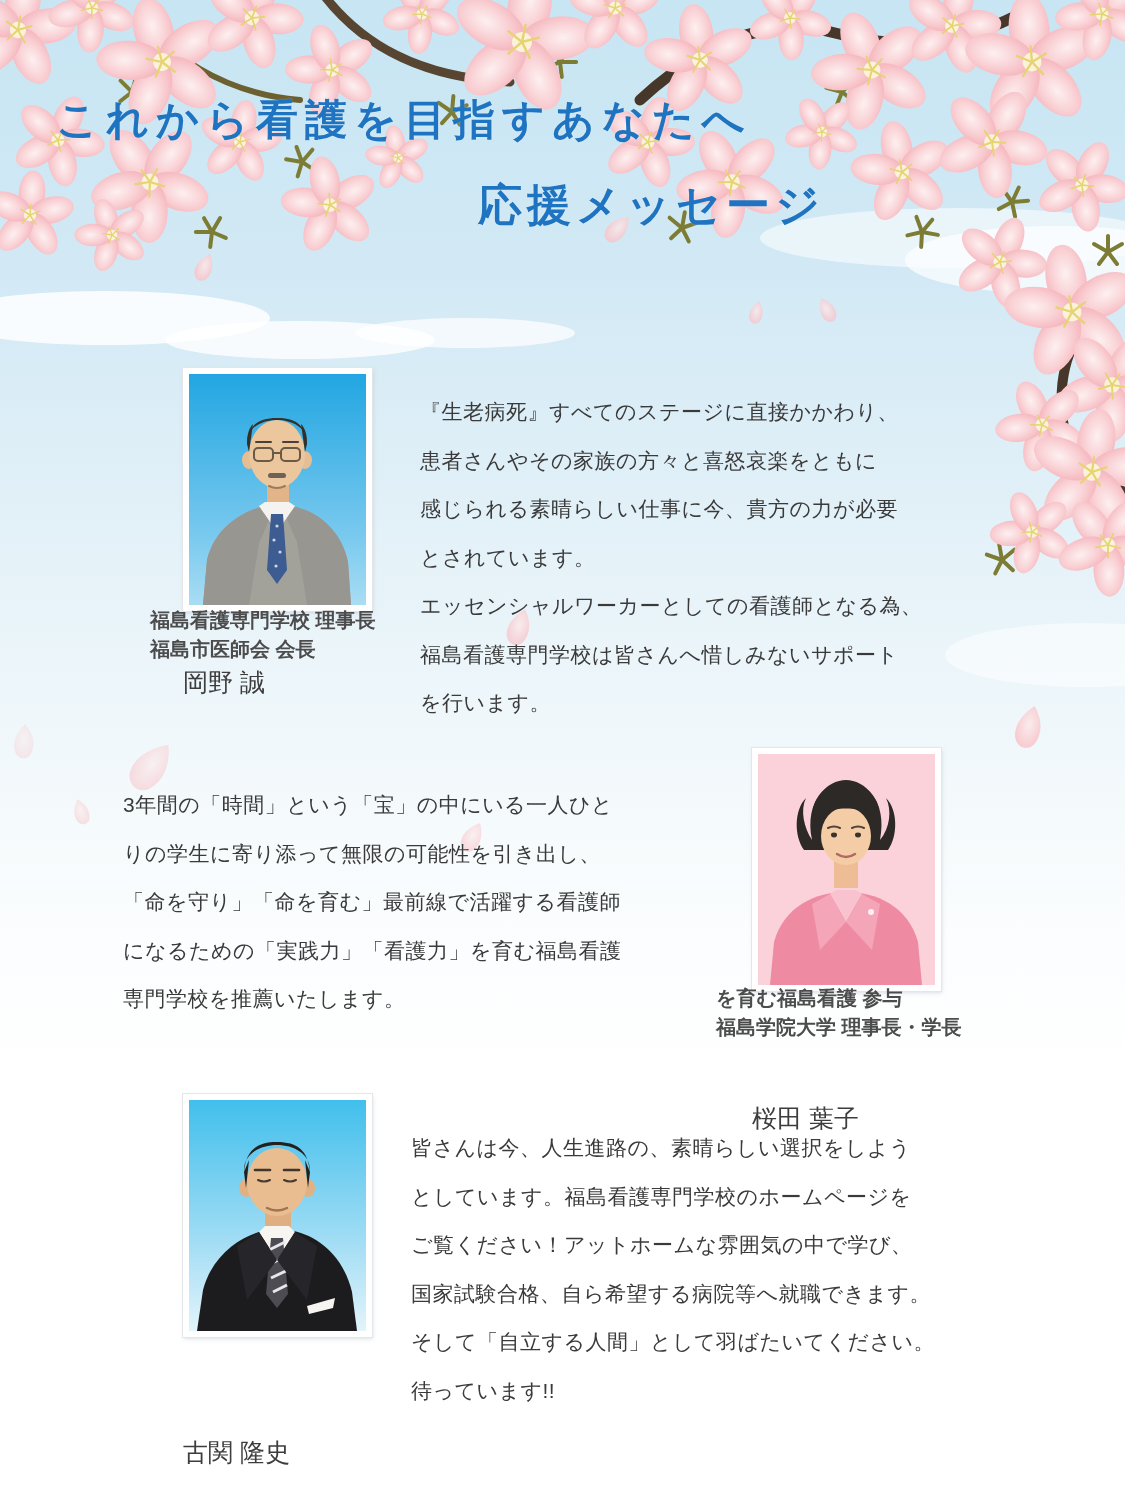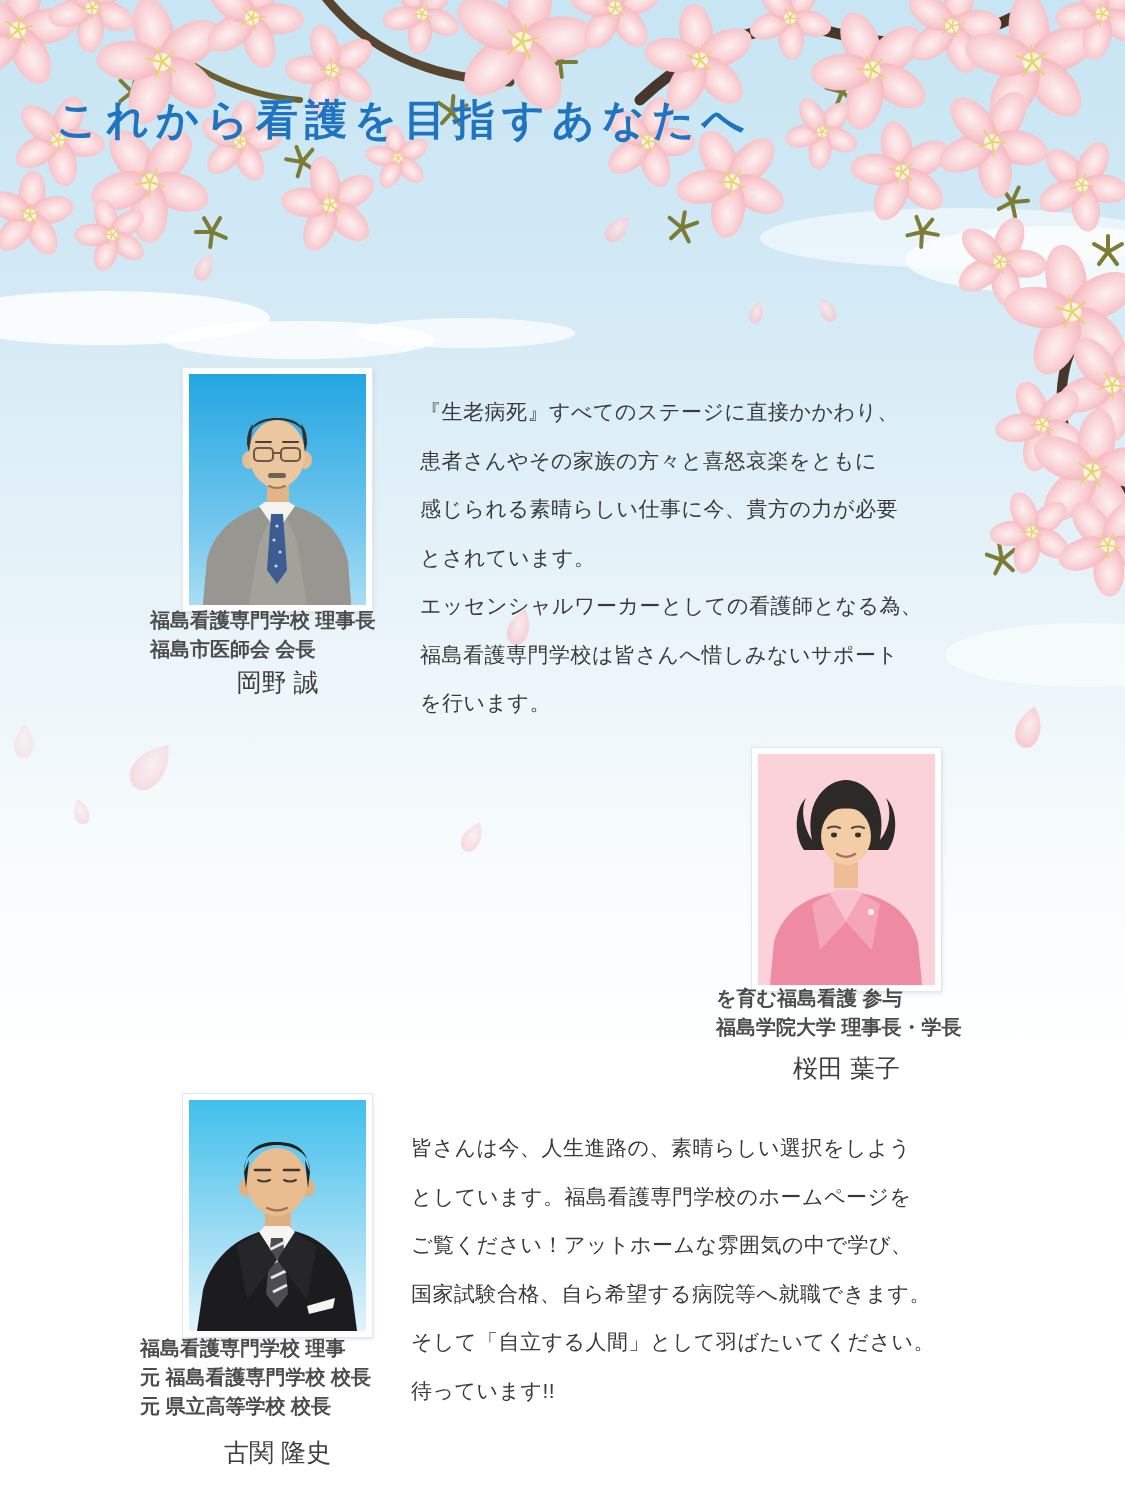--- a/index.html
+++ b/index.html
@@ -22,23 +22,23 @@
   .msg.m3{left:411px;top:1124px;width:660px;}
   .photo-frame{position:absolute;background:#ffffff;padding:6px;box-shadow:0 0 0 1px #e4e7ea, 1px 2px 4px rgba(120,140,160,.25);}
   .photo-frame svg{display:block;}
   .pf1{left:183px;top:368px;}
   .pf2{left:752px;top:748px;}
   .pf3{left:183px;top:1094px;}
   .caption{position:absolute;font-size:20px;line-height:29px;color:#4c4c4c;white-space:pre-line;font-weight:bold;}
   .cap1{left:150px;top:606px;}
   .cap2{left:716px;top:984px;}
   .cap3{left:140px;top:1334px;}
-  .person-name{position:absolute;font-size:25px;color:#3d3d3d;text-align:center;width:189px;}
+  .person-name{position:absolute;font-size:25px;color:#3d3d3d;width:189px;}
   .pn1{left:183px;top:666px;}
-  .pn2{left:752px;top:1052px;}
+  .pn2{left:752px;top:1102px;}
   .pn3{left:183px;top:1436px;}
 </style>
 </head>
 <body>
 
 <div class="page">
 
   <svg class="sakura-layer" width="1125" height="900" viewBox="0 0 1125 900" aria-hidden="true">
     <defs>
       <radialGradient id="pg" cx="50%" cy="42%" r="68%">
@@ -150,20 +150,21 @@
     <use href="#fpetal" transform="translate(828,310) scale(.9) rotate(-30)" opacity=".75"></use>
     <use href="#fpetal" transform="translate(520,628) scale(1.3) rotate(15)" opacity=".75"></use>
     <use href="#fpetal" transform="translate(152,768) scale(1.9) rotate(35)" opacity=".55"></use>
     <use href="#fpetal" transform="translate(82,812) scale(.9) rotate(-20)" opacity=".5"></use>
     <use href="#fpetal" transform="translate(25,742) scale(1.2) rotate(0)" opacity=".35"></use>
     <use href="#fpetal" transform="translate(473,838) scale(1.1) rotate(25)" opacity=".6"></use>
     <use href="#fpetal" transform="translate(1030,728) scale(1.5) rotate(12)" opacity=".85"></use>
   </svg>
 
   <div class="hero-title l1">これから看護を目指すあなたへ</div>
+  <div class="hero-title l2">応援メッセージ</div>
 
   <div class="photo-frame pf1">
     <svg width="177" height="231" viewBox="0 0 177 231">
       <defs>
         <linearGradient id="bgA" x1="0" y1="0" x2="0" y2="1">
           <stop offset="0%" stop-color="#22a6e2"></stop>
             <stop offset="70%" stop-color="#79c9ee"></stop>
             <stop offset="100%" stop-color="#a9ddf4"></stop>
         </linearGradient>
       </defs>
@@ -203,20 +204,25 @@
 福島市医師会 会長</div>
   <div class="person-name pn1">岡野 誠</div>
   <div class="msg m1">『生老病死』すべてのステージに直接かかわり、
 患者さんやその家族の方々と喜怒哀楽をともに
 感じられる素晴らしい仕事に今、貴方の力が必要
 とされています。
 エッセンシャルワーカーとしての看護師となる為、
 福島看護専門学校は皆さんへ惜しみないサポート
 を行います。</div>
 
+  <div class="msg m2">3年間の「時間」という「宝」の中にいる一人ひと
+りの学生に寄り添って無限の可能性を引き出し、
+「命を守り」「命を育む」最前線で活躍する看護師
+になるための「実践力」「看護力」を育む福島看護
+専門学校を推薦いたします。</div>
   <div class="photo-frame pf2">
     <svg width="177" height="231" viewBox="0 0 177 231">
       <rect width="177" height="231" fill="#fbd2da"></rect>
       <path d="M54,86 C46,46 70,26 88,26 C106,26 130,46 122,86 C132,74 134,56 128,44 C140,56 140,82 130,96 L46,96 C36,82 36,56 48,44 C42,56 46,74 54,86 Z" fill="#2d2926"></path>
       <ellipse cx="88" cy="58" rx="33" ry="28" fill="#2d2926"></ellipse>
       <rect x="76" y="104" width="24" height="30" fill="#eebd96"></rect>
       <ellipse cx="88" cy="82" rx="25" ry="29" fill="#f4cda6"></ellipse>
       <path d="M56,74 C56,48 120,48 120,74 C116,56 104,50 88,50 C72,50 60,56 56,74 Z" fill="#2d2926"></path>
       <g stroke="#4f4238" stroke-width="2" stroke-linecap="round" fill="none">
         <path d="M70,74 Q76,71 82,74"></path>
@@ -271,23 +277,20 @@
         <line x1="66" y1="70" x2="81" y2="70"></line>
           <line x1="95" y1="70" x2="110" y2="70"></line>
       </g>
       <g stroke="#443a30" stroke-width="2" stroke-linecap="round" fill="none">
         <path d="M69,80 Q75,83 81,80"></path>
           <path d="M95,80 Q101,83 107,80"></path>
       </g>
       <path d="M78,108 Q88,113 98,108" stroke="#a07450" stroke-width="2.5" fill="none" stroke-linecap="round"></path>
     </svg>
   </div>
-  <div class="caption cap3">福島看護専門学校 理事
-元 福島看護専門学校 校長
-元 県立高等学校 校長</div>
   <div class="person-name pn3">古関 隆史</div>
   <div class="msg m3">皆さんは今、人生進路の、素晴らしい選択をしよう
 としています。福島看護専門学校のホームページを
 ご覧ください！アットホームな雰囲気の中で学び、
 国家試験合格、自ら希望する病院等へ就職できます。
 そして「自立する人間」として羽ばたいてください。
 待っています!!</div>
 
 </div>
 

